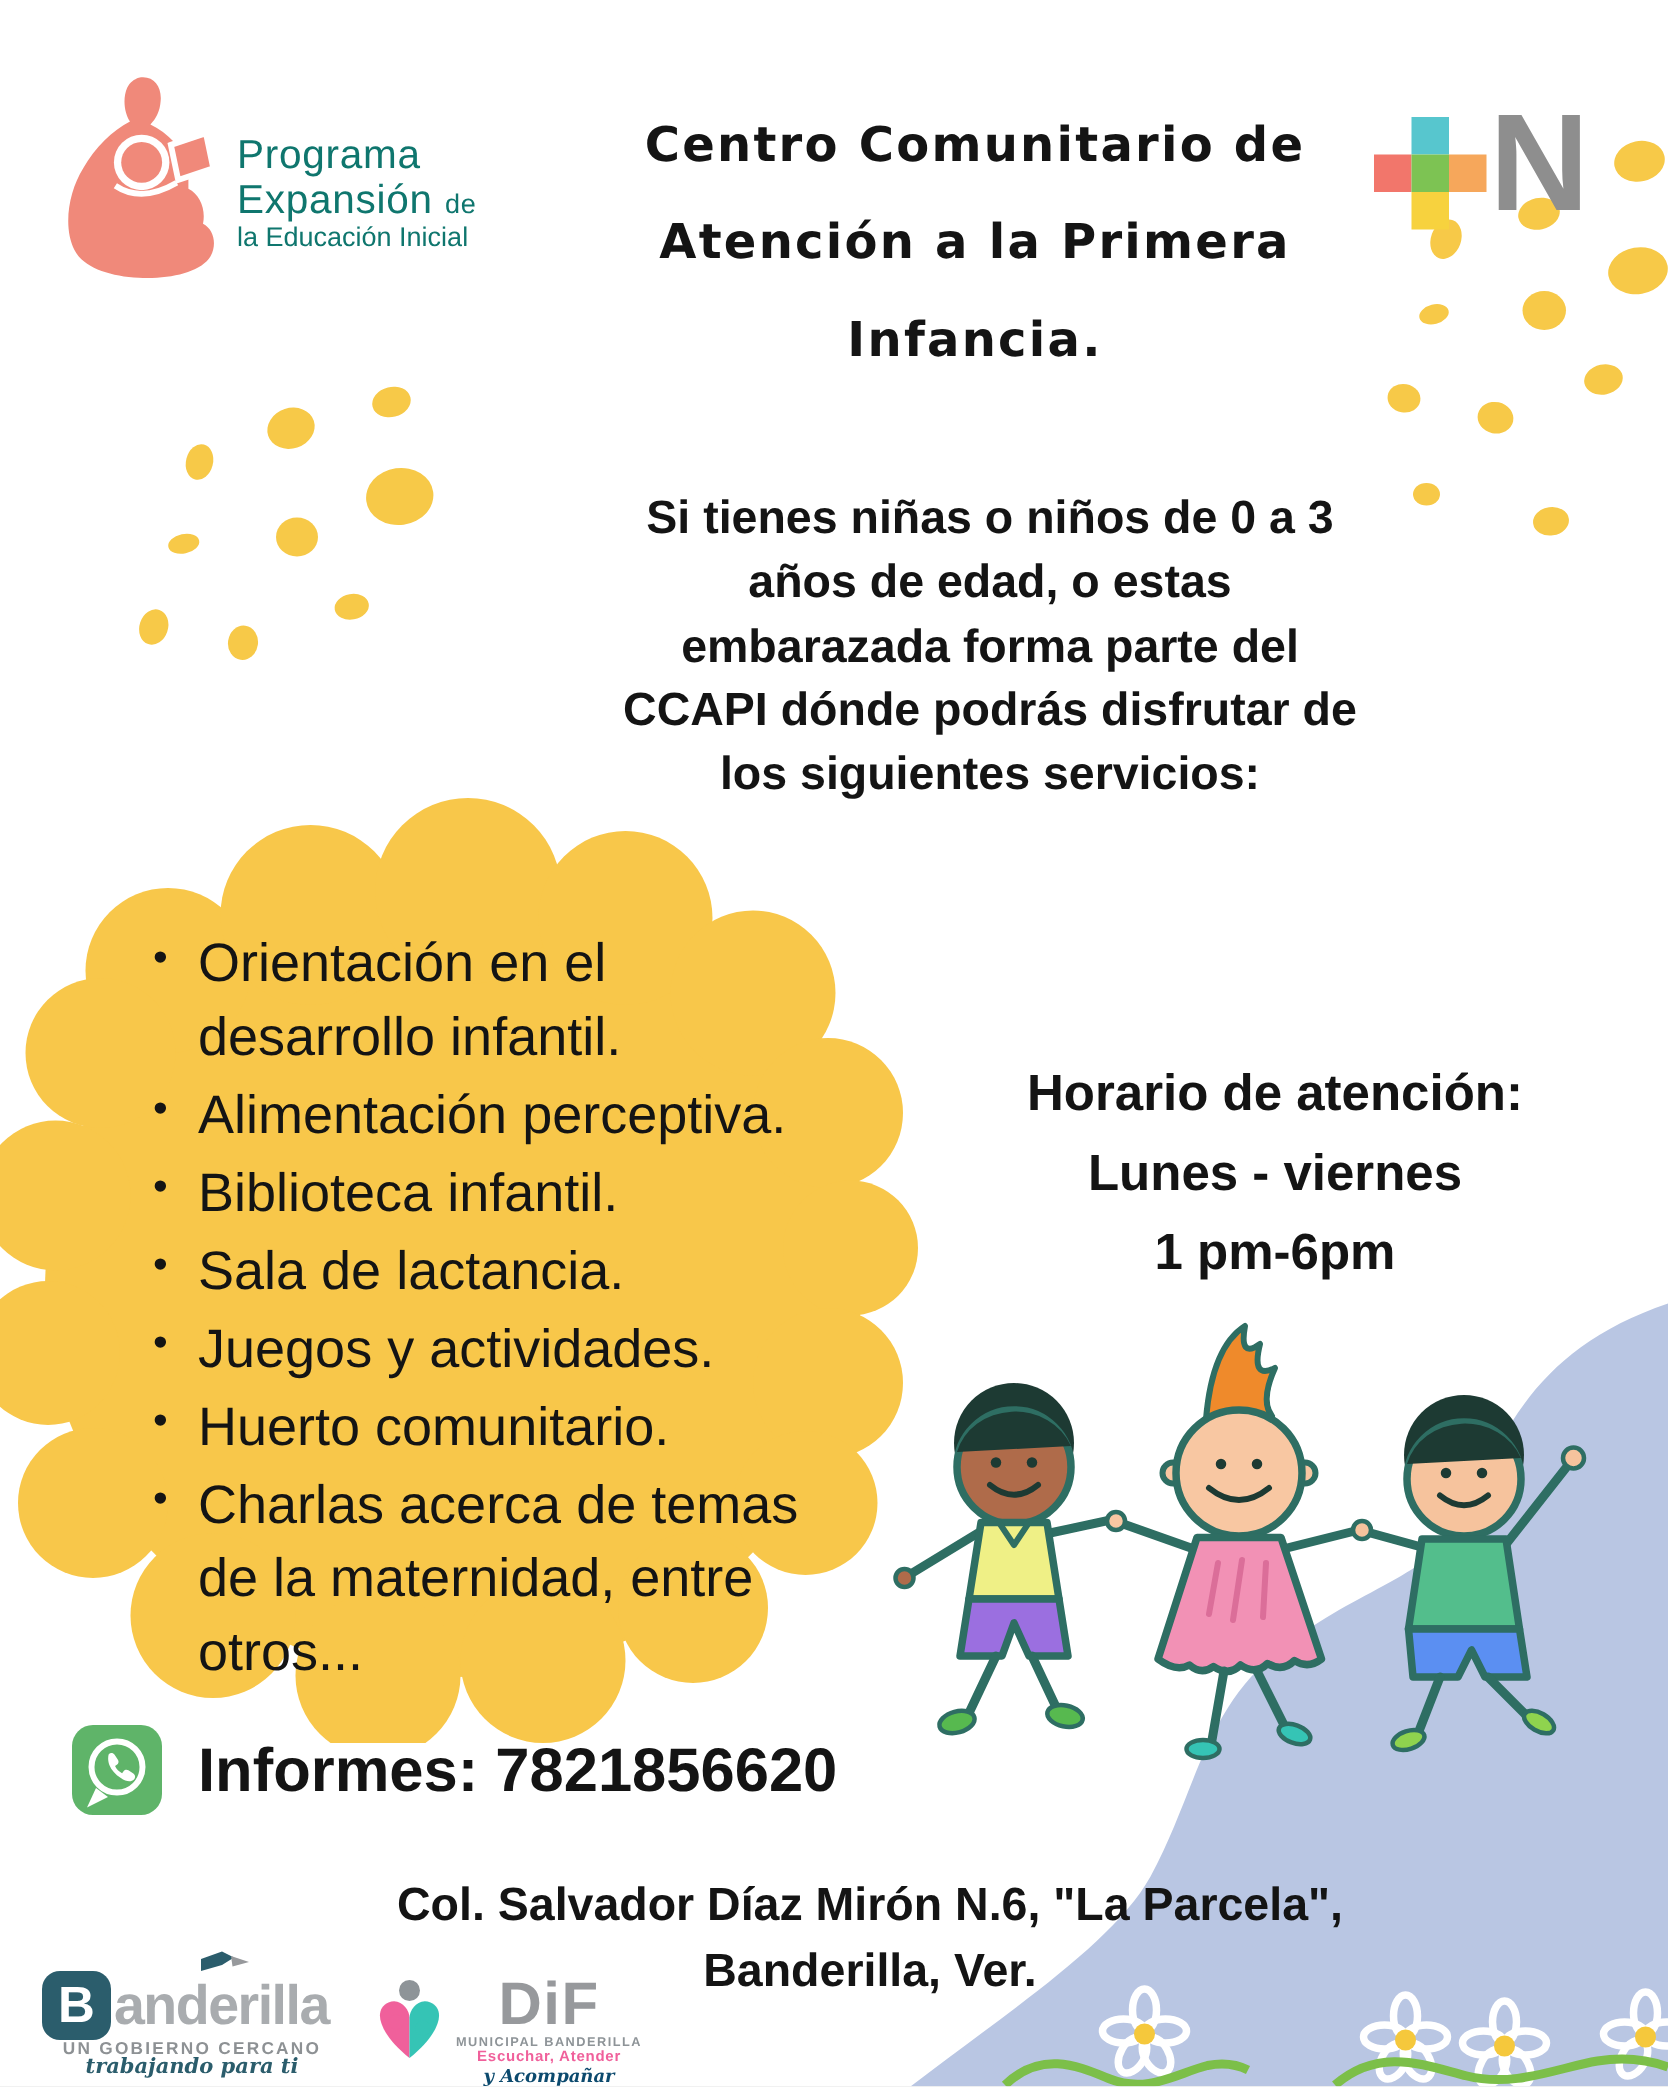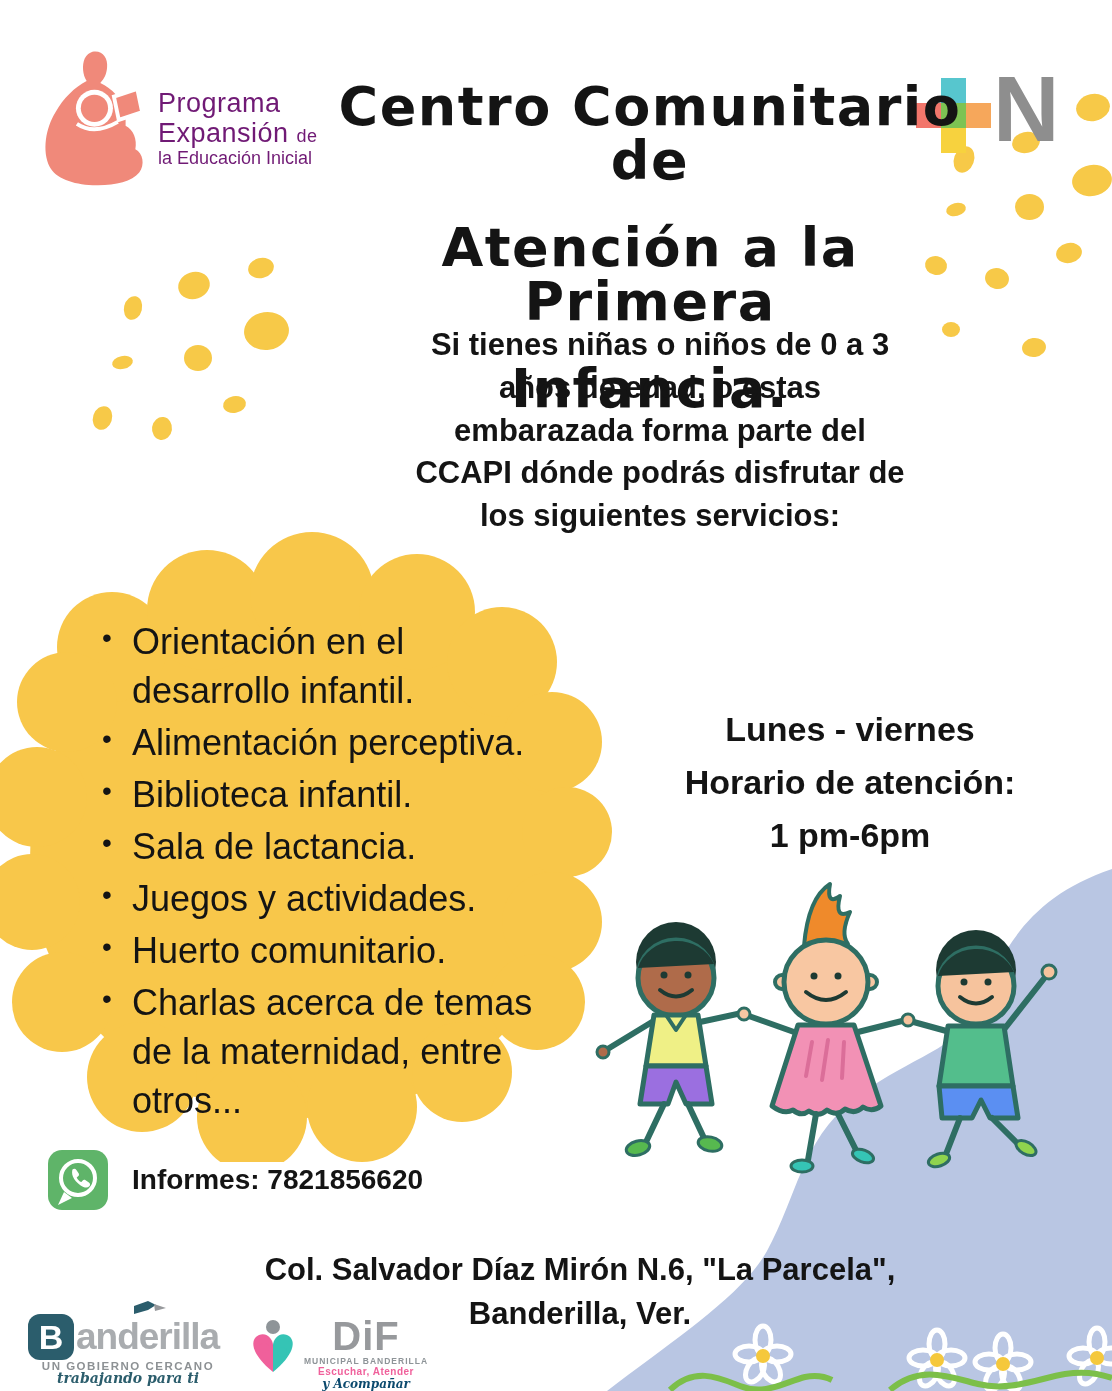--- a/index.html
+++ b/index.html
@@ -9,39 +9,39 @@
     font-family:"Liberation Sans","DejaVu Sans",sans-serif;color:#141414;
   }
   .abs{position:absolute;}
   .pre{white-space:pre-line;}
 
   
   .dot{position:absolute;background:#F7C948;border-radius:50%;}
 
   
   .program-logo{left:36px;top:48px;display:flex;align-items:flex-start;}
-  .program-logo .txt{margin-left:10px;margin-top:40px;color:#701a75;line-height:1.12;}
+  .program-logo .txt{margin-left:10px;margin-top:40px;color:#0f766e;line-height:1.12;}
   .pl-big{font-size:27px;font-weight:400;letter-spacing:.5px;}
   .pl-small{font-size:18px;font-weight:400;}
   .pl-de{font-size:18px;}
 
   
   .nplus{left:916px;top:72px;display:flex;align-items:flex-start;}
   .plus-grid{display:grid;grid-template-columns:25px 25px 25px;grid-template-rows:25px 25px 25px;margin-top:6px;}
   .sq{width:25px;height:25px;}
   .sq.teal{grid-column:2;grid-row:1;background:#57C6CE;}
   .sq.coral{grid-column:1;grid-row:2;background:#F2766B;}
   .sq.green{grid-column:2;grid-row:2;background:#7DC353;}
   .sq.orange{grid-column:3;grid-row:2;background:#F6A75B;}
   .sq.yellow{grid-column:2;grid-row:3;background:#F7D23E;}
   .n-letter{font-size:92px;font-weight:700;color:#8E8E8E;line-height:.82;margin-left:2px;letter-spacing:-2px;}
 
   
   .title{left:310px;top:80px;width:680px;text-align:center;font-weight:700;
-         font-size:54px;letter-spacing:1.5px;font-family:"DejaVu Sans","Liberation Sans",sans-serif;}
+         font-size:32px;letter-spacing:1.5px;font-family:"DejaVu Sans","Liberation Sans",sans-serif;}
   .title div{margin-bottom:33px;line-height:1.0;}
 
   
   .intro{left:246px;top:324px;width:828px;text-align:center;font-size:31px;font-weight:700;line-height:1.38;}
 
   
   .blob-yellow{left:-8px;top:532px;}
   .services{left:100px;top:618px;width:470px;list-style:none;margin:0;padding:0;z-index:3;}
   .services li{position:relative;padding-left:32px;font-size:36px;font-weight:400;line-height:1.36;margin-bottom:3px;}
   .services li::before{content:"•";position:absolute;left:2px;top:1px;font-size:28px;}
@@ -51,21 +51,21 @@
   .schedule{left:600px;top:712px;width:500px;text-align:center;font-size:34px;font-weight:700;line-height:1.0;}
   .schedule div{margin-bottom:19px;}
 
   
   .blob-blue{right:0;bottom:0;z-index:1;}
   .kids{left:576px;top:880px;z-index:2;}
   .flowers{left:600px;top:1278px;z-index:2;}
 
   
   .contact{left:46px;top:1148px;display:flex;align-items:center;z-index:3;}
-  .contact .txt{margin-left:22px;font-size:28px;font-weight:700;}
+  .contact .txt{margin-left:22px;font-size:41px;font-weight:700;}
 
   
   .address{left:150px;top:1248px;width:860px;text-align:center;font-size:31px;font-weight:700;line-height:1.42;z-index:3;}
 
   
   .banderilla{left:28px;top:1314px;z-index:3;width:200px;}
   .band-row{display:flex;align-items:center;position:relative;}
   .band-b{width:46px;height:46px;background:#2B5D6C;border-radius:12px;color:#fff;
           font-size:34px;font-weight:700;display:flex;align-items:center;justify-content:center;}
   .band-name{font-size:37px;font-weight:700;color:#A9ACAF;letter-spacing:-1px;margin-left:2px;}
@@ -189,22 +189,22 @@
       <li><span class="pre">Juegos y actividades.</span></li>
 
       <li><span class="pre">Huerto comunitario.</span></li>
 
       <li><span class="pre">Charlas acerca de temas
 de la maternidad, entre
 otros...</span></li>
     </ul>
 
   <div class="abs schedule">
+    <div>Horario de atención:</div>
     <div>Lunes - viernes</div>
-    <div>Horario de atención:</div>
     <div>1 pm-6pm</div>
   </div>
 
   <svg class="abs blob-blue" width="560" height="540" viewBox="0 0 560 540">
     <path fill="#B9C6E3" d="M560 18 C480 45 452 95 430 150 C410 200 355 205 300 250 C250 290 245 345 215 400 C190 445 120 490 55 540 L560 540 Z"></path>
   </svg>
 
   <svg class="abs kids" width="525" height="300" viewBox="0 0 525 300" stroke-linecap="round" stroke-linejoin="round">
 
     <g>

